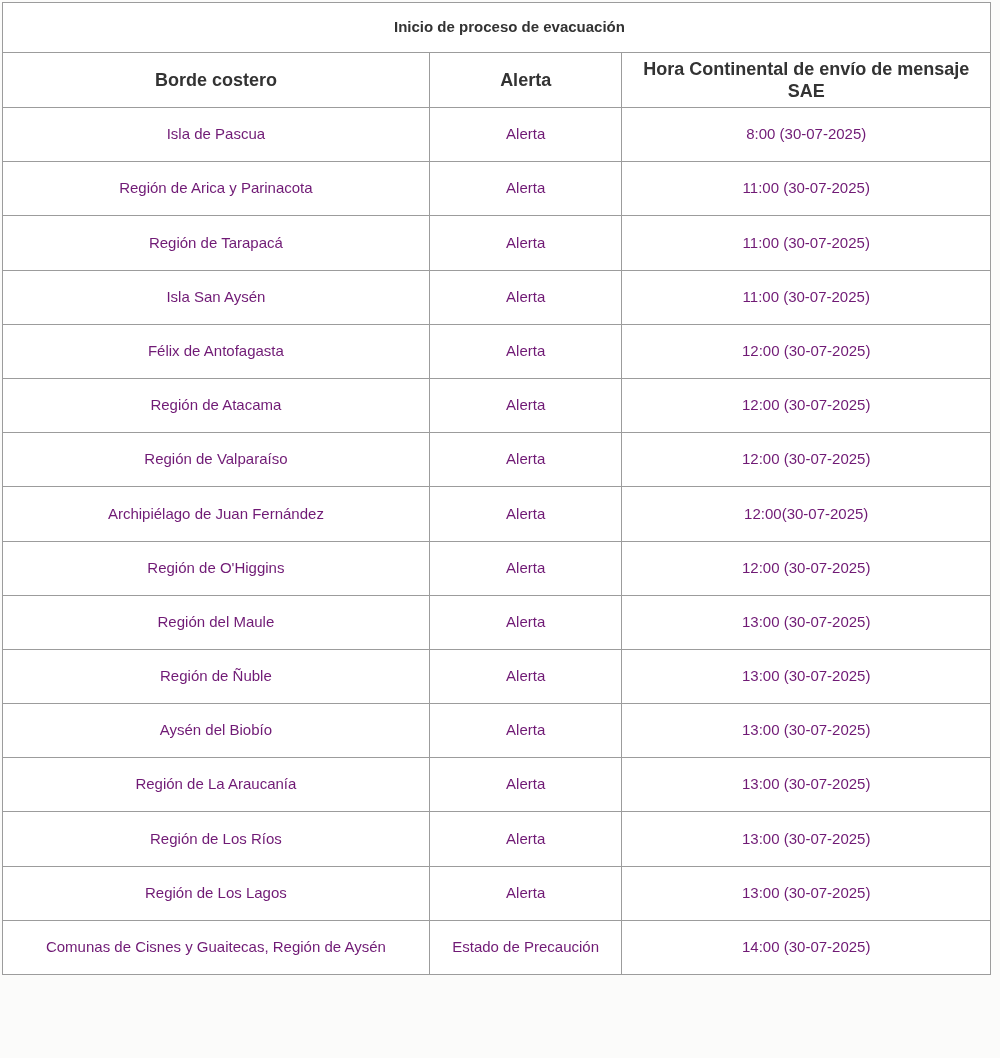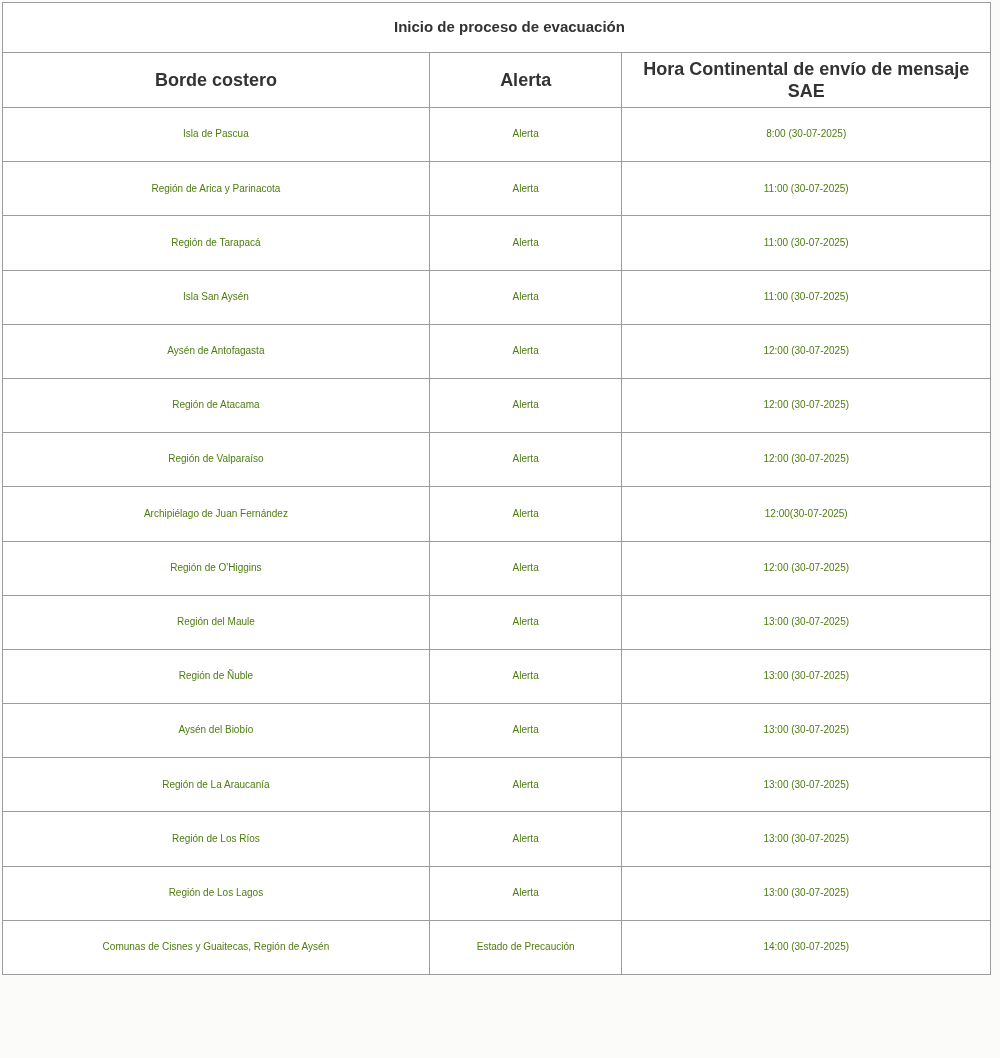--- a/index.html
+++ b/index.html
@@ -23,22 +23,22 @@
     width: 100%;
     border-collapse: collapse;
     table-layout: fixed;
     background: #ffffff;
   }
 
   th, td {
     border: 1.5px solid #9c9c9c;
     text-align: center;
     vertical-align: middle;
-    color: #4d7c0f;
-    font-size: 10px;
+    color: #701a75;
+    font-size: 15px;
     line-height: 1.25;
     padding: 4px 10px;
   }
 
   th.title-cell {
     height: 50px;
     font-weight: bold;
     font-size: 15px;
     color: #333333;
     padding-left: 36px;
@@ -96,21 +96,21 @@
     <td>11:00 (30-07-2025)</td>
   </tr>
 
   <tr>
     <td>Isla San Aysén</td>
     <td>Alerta</td>
     <td>11:00 (30-07-2025)</td>
   </tr>
 
   <tr>
-    <td>Aysén de Antofagasta</td>
+    <td>Félix de Antofagasta</td>
     <td>Alerta</td>
     <td>12:00 (30-07-2025)</td>
   </tr>
 
   <tr>
     <td>Región de Atacama</td>
     <td>Alerta</td>
     <td>12:00 (30-07-2025)</td>
   </tr>
 

